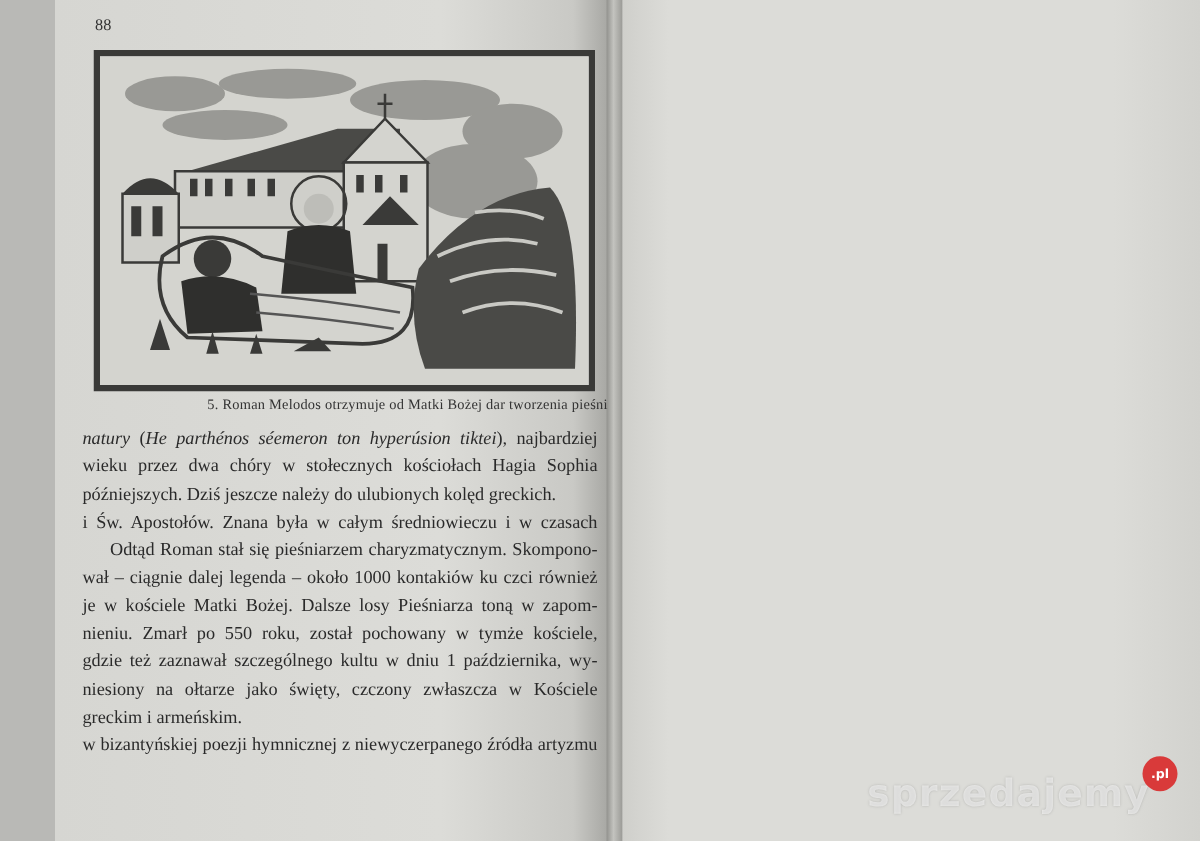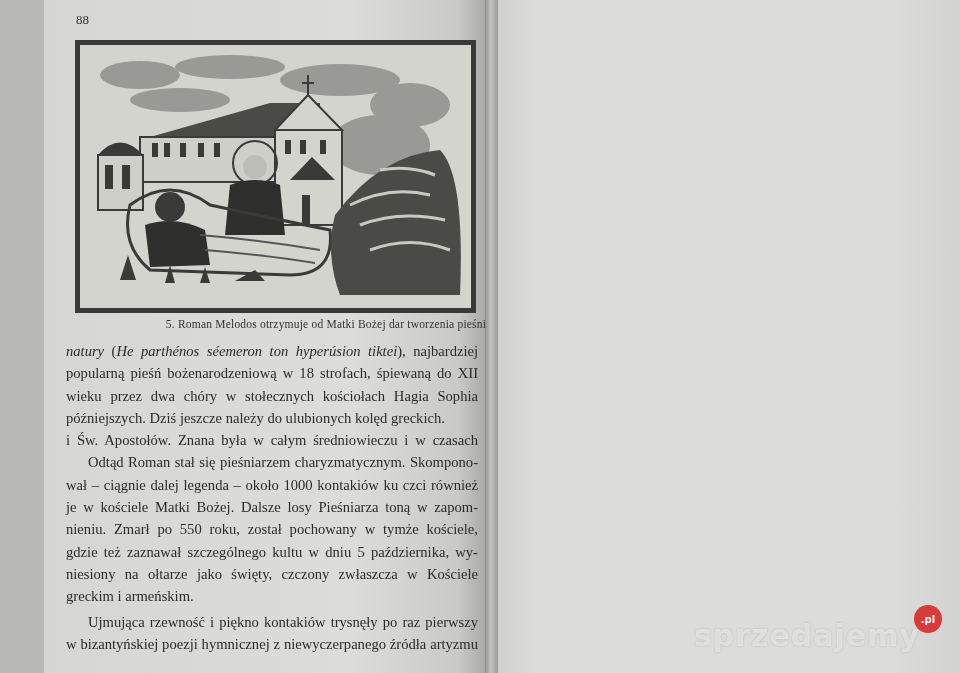--- a/index.html
+++ b/index.html
@@ -140,32 +140,30 @@
           <path d="M120,238 L125,222 L130,238 Z"></path>
             <path d="M155,236 L175,225 L185,236 Z"></path>
         </g>
       </svg>
     </div>
 
     <div class="caption">5. Roman Melodos otrzymuje od Matki Bożej dar tworzenia pieśni</div>
 
     <div class="text-block left-text">
         <span class="line"><span class="i">natury</span><span> (</span><span class="i">He parthénos séemeron ton hyperúsion tiktei</span><span>), najbardziej</span></span>
-        <span class="line"><span>popularną pieśń bożenarodzeniową w 18 strofach, śpiewaną do XII</span></span>
         <span class="line"><span>wieku przez dwa chóry w stołecznych kościołach Hagia Sophia</span></span>
         <span class="line last"><span>późniejszych. Dziś jeszcze należy do ulubionych kolęd greckich.</span></span>
         <span class="line"><span>i Św. Apostołów. Znana była w całym średniowieczu i w czasach</span></span>
         <span class="line indent"><span>Odtąd Roman stał się pieśniarzem charyzmatycznym. Skompono-</span></span>
         <span class="line"><span>wał – ciągnie dalej legenda – około 1000 kontakiów ku czci również</span></span>
         <span class="line"><span>je w kościele Matki Bożej. Dalsze losy Pieśniarza toną w zapom-</span></span>
         <span class="line"><span>nieniu. Zmarł po 550 roku, został pochowany w tymże kościele,</span></span>
-        <span class="line"><span>gdzie też zaznawał szczególnego kultu w dniu 5 października, wy-</span></span>
+        <span class="line"><span>gdzie też zaznawał szczególnego kultu w dniu 1 października, wy-</span></span>
         <span class="line"><span>niesiony na ołtarze jako święty, czczony zwłaszcza w Kościele</span></span>
         <span class="line last"><span>greckim i armeńskim.</span></span>
-        <span class="line indent gap-before"><span>Ujmująca rzewność i piękno kontakiów trysnęły po raz pierwszy</span></span>
         <span class="line"><span>w bizantyńskiej poezji hymnicznej z niewyczerpanego źródła artyzmu</span></span>
       </div>
   </div>
 
   <div class="gutter"></div>
 
   <div class="page page-right">
 
     <div class="watermark">sprzedajemy</div>
     <div class="watermark-badge">.pl</div>

